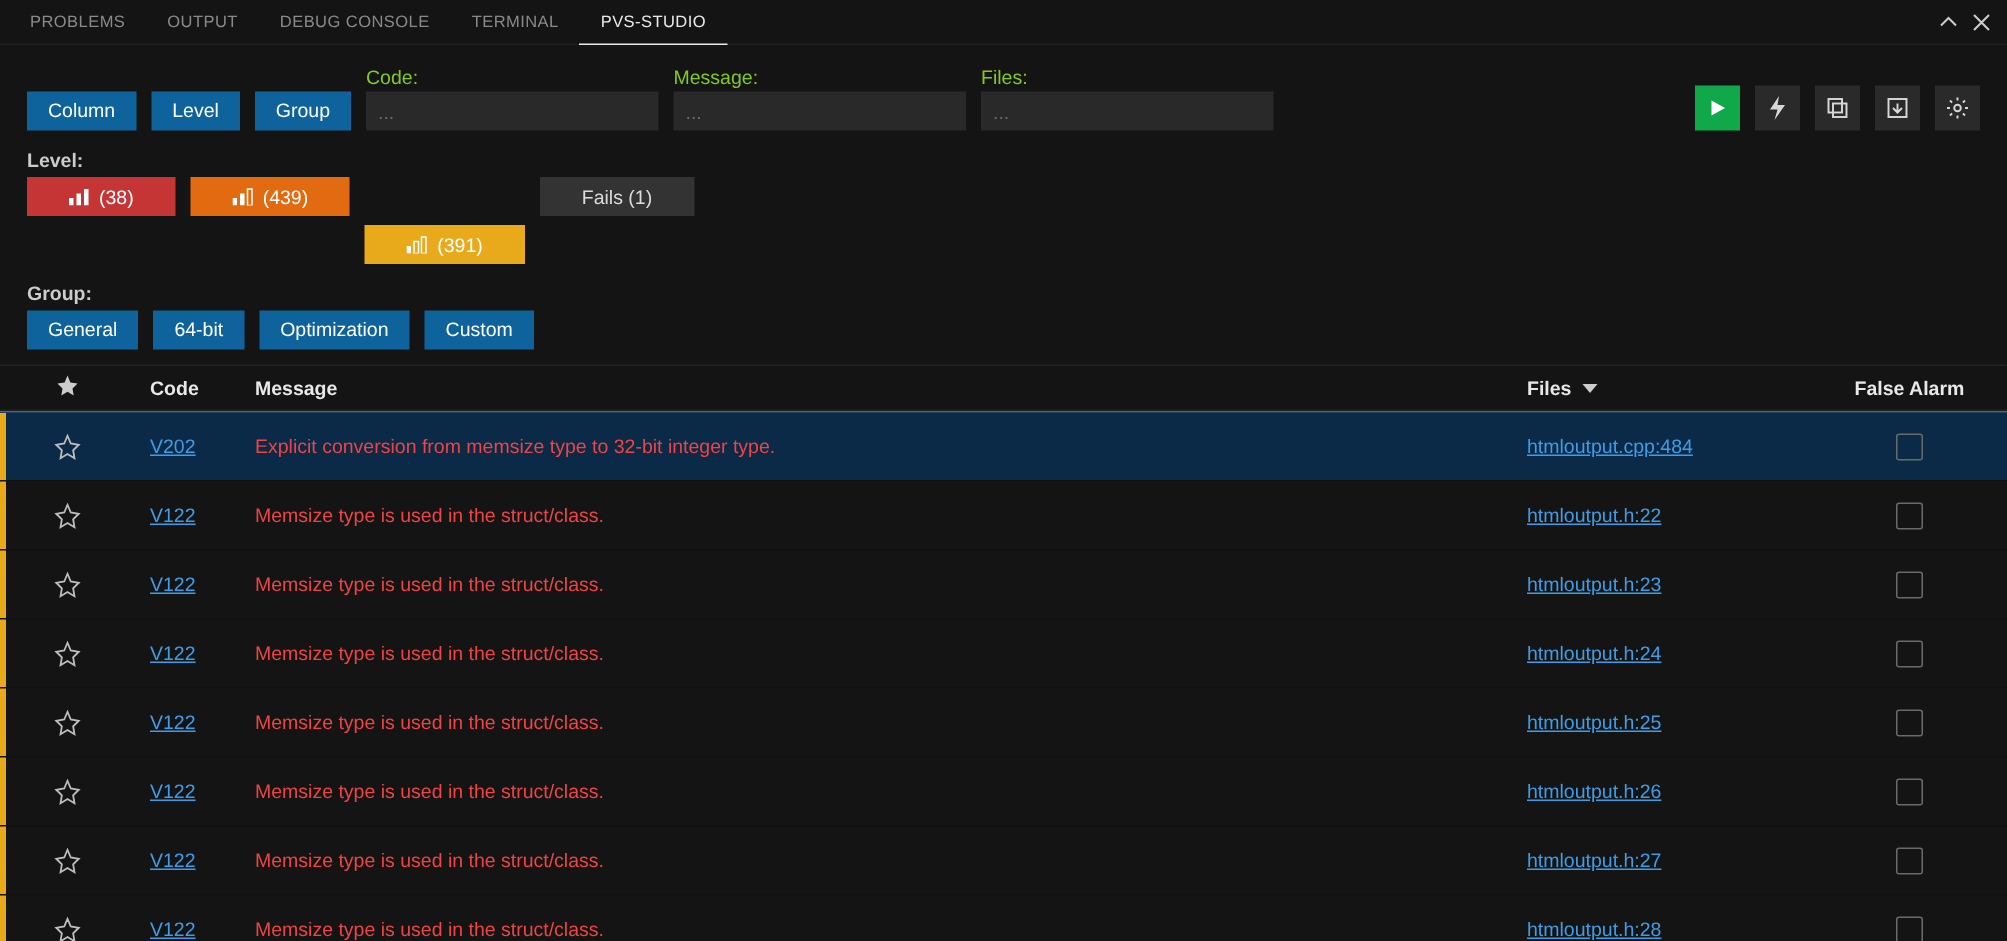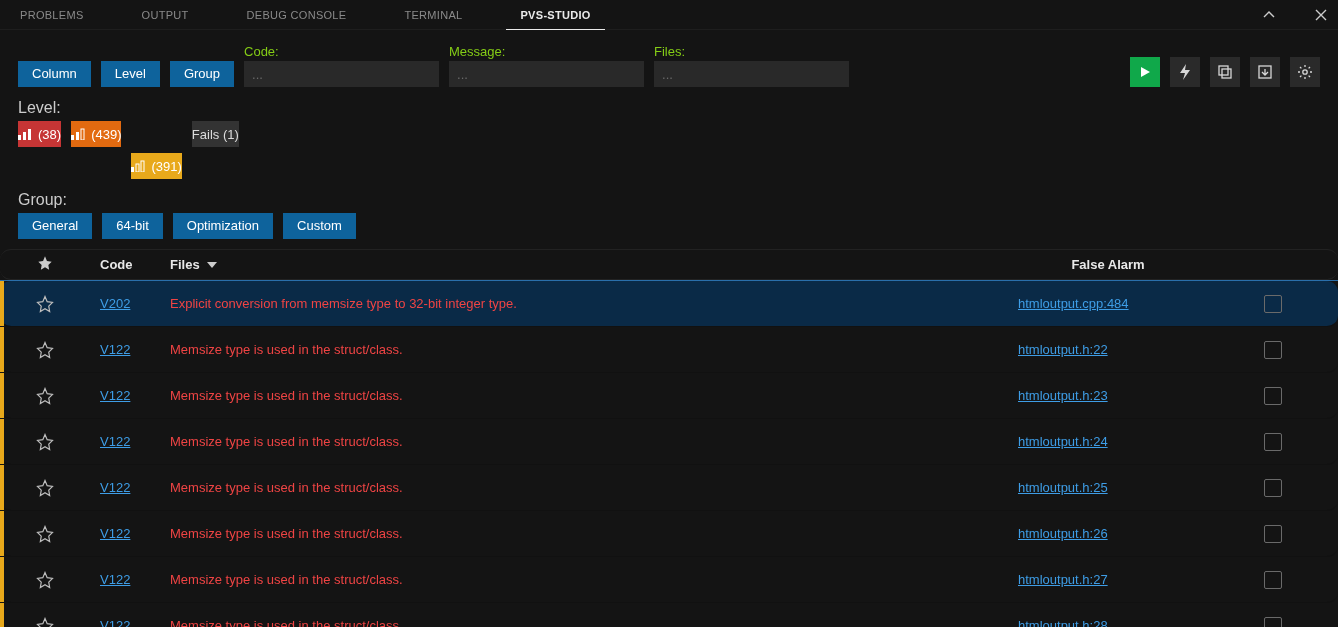--- a/index.html
+++ b/index.html
@@ -10,36 +10,34 @@
     font-size: 13px;
     color: #cccccc;
     overflow: hidden;
   }
   
   .tabbar {
     display: flex; align-items: center;
     height: 30px;
     padding: 0 6px;
     border-bottom: 1px solid #1e1e1e;
-    gap: 30px;
   }
   .tab {
     padding: 0 14px;
     height: 30px; line-height: 30px;
     font-size: 11px;
     letter-spacing: 0.3px;
     color: #8a8a8a;
     cursor: pointer;
     text-transform: uppercase;
   }
   .tab.active {
     color: #eaeaea;
     border-bottom: 1px solid #eaeaea;
     margin-bottom: -1px;
-    font-weight: bold;
   }
   .tabbar .spacer { flex: 1; }
   .win-icon {
     width: 22px; height: 22px;
     display: flex; align-items: center; justify-content: center;
     color: #cccccc;
     cursor: pointer;
   }
   
   .toolbar {
@@ -73,44 +71,43 @@
   .toolbar .spacer { flex: 1; }
   .action-btn {
     width: 30px; height: 30px;
     background: #2a2a2a;
     display: flex; align-items: center; justify-content: center;
     cursor: pointer;
     color: #d7d7d7;
   }
   .action-btn.run { background: #10a84a; color: #ffffff; }
   
-  .section-label { font-size: 16px; margin-left: 18px; margin-top: 6px; color: #cccccc; }
+  .section-label { font-size: 13px; margin-left: 18px; margin-top: 6px; color: #cccccc; font-weight: bold; }
   .chipbar { display: flex; gap: 10px; padding: 4px 18px 6px 18px; }
   .level-chip {
     display: flex; align-items: center; gap: 6px;
     color: #ffffff;
-    padding: 4px 0;
+    padding: 4px 28px;
     height: 26px;
     cursor: pointer;
     font-size: 13px;
   }
   .lvl-high   { background: #c63535; }
   .lvl-med    { background: #e26a10; }
   .lvl-low    { background: #e8a91b; margin-top: 32px; }
   .lvl-fails  { background: #333333; color: #dcdcdc; }
   .bars-icon svg { display: block; }
   
   .groupbar { display: flex; gap: 10px; padding: 4px 18px 10px 18px; }
   
   .table { display: flex; flex-direction: column; height: calc(627px - 232px); }
   .thead, .trow {
     display: grid;
     grid-template-columns: 90px 70px 1fr 200px 130px;
     align-items: center;
-    border-radius: 11px;
   }
   .thead {
     height: 34px;
     background: #141414;
     border-top: 1px solid #222;
     border-bottom: 1px solid #222;
     font-weight: 600;
     color: #e8e8e8;
   }
   .th { padding: 0 10px; display: flex; align-items: center; gap: 6px; }
@@ -274,20 +271,21 @@
 <div class="table">
   <div class="thead">
     <div class="th center">
       <span>
         <svg width="16" height="16" viewBox="0 0 24 24">
             <path d="M12 2l2.9 6.9L22 10l-5 4.9L18.2 22 12 18.3 5.8 22 7 14.9 2 10l7.1-1.1z" fill="#cccccc"></path>
           </svg>
       </span>
     </div>
     <div class="th">Code</div>
+    <div class="th">Message</div>
     <div class="th">
       <span>Files</span>
       <span class="sort-icon">
         <svg width="12" height="10" viewBox="0 0 12 10">
             <path d="M1 2 L6 8 L11 2 Z" fill="#cccccc"></path>
           </svg>
       </span>
     </div>
     <div class="th center">False Alarm</div>
   </div>

